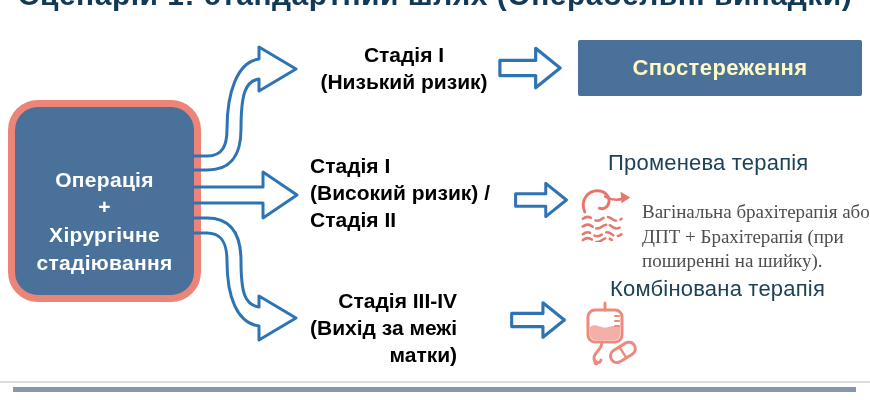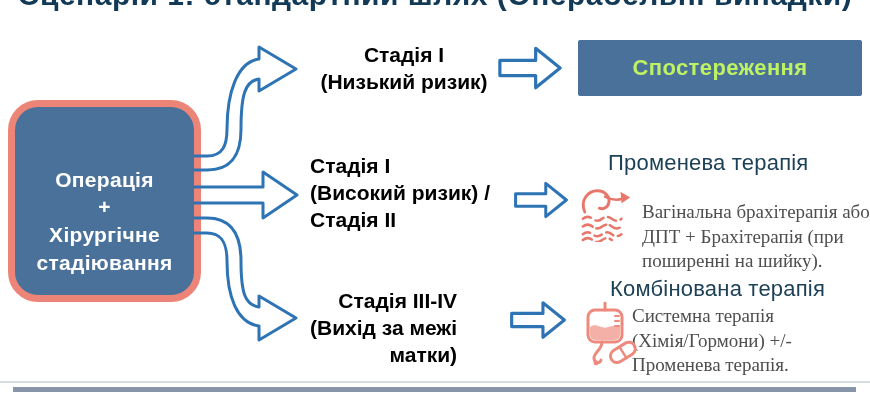--- a/index.html
+++ b/index.html
@@ -28,21 +28,21 @@
   .b2{left:310px;top:153px;text-align:left;}
   .b3{left:310px;top:288px;text-align:right;}
   svg.blockarrow{position:absolute;}
   .a1{left:498px;top:45px;}
   .a2{left:514px;top:176px;}
   .a3{left:510px;top:296px;}
   .obs-box{
     position:absolute;left:578px;top:40px;width:284px;height:56px;background:#4a7199;
     display:flex;align-items:center;justify-content:center;border-radius:2px;
   }
-  .obs-box span{color:#bef264;font-size:22px;font-weight:bold;letter-spacing:.4px;}
+  .obs-box span{color:#fef9c3;font-size:22px;font-weight:bold;letter-spacing:.4px;}
   .outcome-heading{
     position:absolute;color:#1d4257;font-weight:normal;font-size:22px;letter-spacing:.2px;
   }
   .h2{left:608px;top:150px;}
   .h3{left:610px;top:276px;}
   .outcome-desc{
     position:absolute;font-family:"Liberation Serif",serif;font-size:19px;
     color:#4e4e4e;line-height:1.3;
   }
   .d2{left:642px;top:200px;}
@@ -105,23 +105,20 @@
     <path d="M7,29 C2,17 10,7 20,7 C28,7 33,13 32,19 C31,24 26,27 22,25"></path>
     <path d="M28,13 C35,17 41,17 47,15" stroke-width="2.6"></path>
     <path d="M54,14 L44,8 L45,20 Z" fill="#e8776b" stroke="none"></path>
     <path d="M5,36 q5,-4 10,0 t10,0 t10,0 t10,0" stroke-width="2.6" stroke-dasharray="9 5"></path>
     <path d="M5,44 q5,-4 10,0 t10,0 t10,0 t10,0" stroke-width="2.6" stroke-dasharray="11 4"></path>
     <path d="M5,52 q5,-4 10,0 t10,0 t10,0 t10,0" stroke-width="2.6" stroke-dasharray="8 5"></path>
     <path d="M5,58 q5,-4 10,0 t10,0 t10,0" stroke-width="2.6" stroke-dasharray="10 5"></path>
   </svg>
 
   <div class="outcome-heading h3">Комбінована терапія</div>
-  <div class="outcome-desc d3 preline">Системна терапія
-(Хімія/Гормони) +/-
-Променева терапія.</div>
 
   <svg class="icon i3" width="66" height="68" viewBox="0 0 66 68" fill="none" stroke="#ed8a7d" stroke-width="3" stroke-linecap="round" stroke-linejoin="round">
     <path d="M33,3 V10"></path>
     <rect x="16" y="10" width="34" height="32" rx="7"></rect>
     <path d="M18,27 C24,22 30,30 36,27 C41,25 45,27 48,25 L48,34 Q48,40 42,40 H24 Q18,40 18,34 Z" fill="#f4b0a6" stroke="none"></path>
     <path d="M43,16 h4 M43,21 h4 M43,26 h4" stroke-width="2"></path>
     <path d="M30,42 C30,50 22,52 22,58 C22,63 28,64 29,60"></path>
     <circle cx="24" cy="63" r="2.4" fill="#ed8a7d" stroke="none"></circle>
     <g transform="translate(36,54) rotate(-32)">
       <rect x="0" y="0" width="27" height="13" rx="6.5"></rect>

